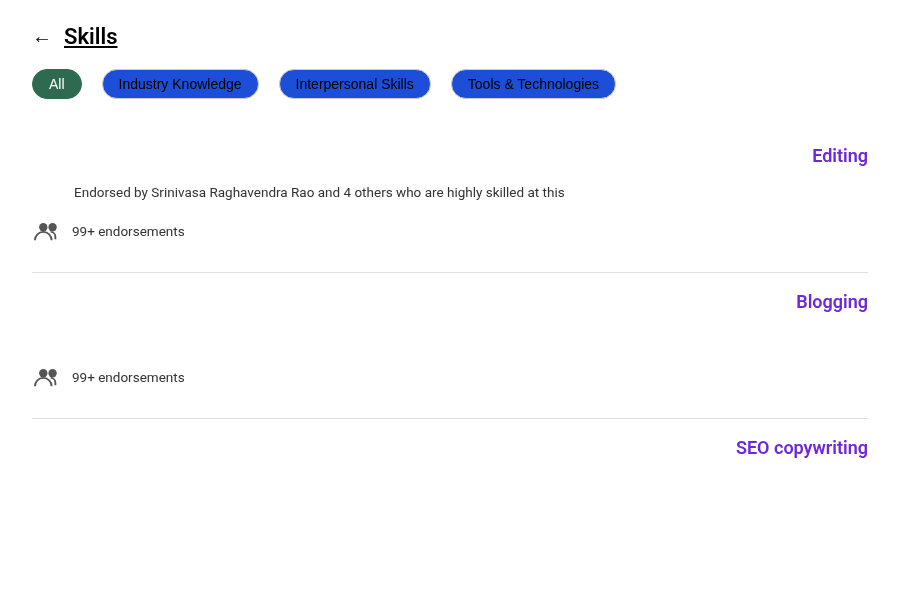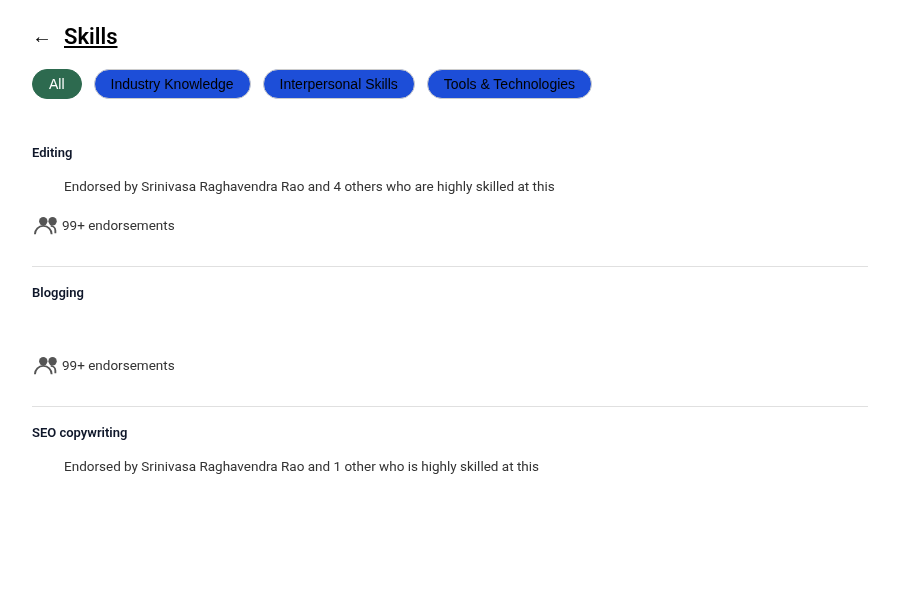--- a/index.html
+++ b/index.html
@@ -32,21 +32,21 @@
       align-items: center;
     }
     .page-title {
       font-size: 22px;
       font-weight: 600;
       color: #000;
       text-decoration: underline;
     }
     .filter-tabs {
       display: flex;
-      gap: 12px;
+      gap: 20px;
       margin-bottom: 28px;
       flex-wrap: wrap;
     }
     .tab-pill {
       border-radius: 50px;
       padding: 6px 16px;
       font-size: 14px;
       font-weight: 500;
       cursor: pointer;
       border: 1.5px solid #ccc;
@@ -60,28 +60,30 @@
       color: #fff;
     }
     .skill-section {
       border-bottom: 1px solid #e0e0e0;
       padding: 18px 0;
     }
     .skill-section:last-child {
       border-bottom: none;
     }
     .skill-name {
-      font-size: 13px;
+      font-size: 18px;
       font-weight: 600;
       margin-bottom: 10px;
-      color: #0f172a;
+      color: #6d28d9;
+      text-align: right;
     }
     .endorsement-row {
       display: flex;
       align-items: center;
+      gap: 10px;
       margin-bottom: 8px;
     }
     .endorsement-text {
       font-size: 13.5px;
       color: #333;
     }
     .avatar-circle {
       width: 32px;
       height: 32px;
       border-radius: 50%;
@@ -168,17 +170,16 @@
         <path d="M18 12c2.76 0 5 2.24 5 5v3" stroke="#555" stroke-width="2" fill="none"></path>
       </svg>
           </div>
           <span class="endorsement-text">99+ endorsements</span>
         </div>
       </div>
       <div class="skill-section">
         <div class="skill-name">SEO copywriting</div>
         <div class="endorsement-row">
           <div class="avatar-circle person1"></div>
-          <span class="endorsement-text">Endorsed by Srinivasa Raghavendra Rao and 1 other who is highly skilled at this</span>
         </div>
       </div>
     </div>
 </div>
 
 </body></html>

